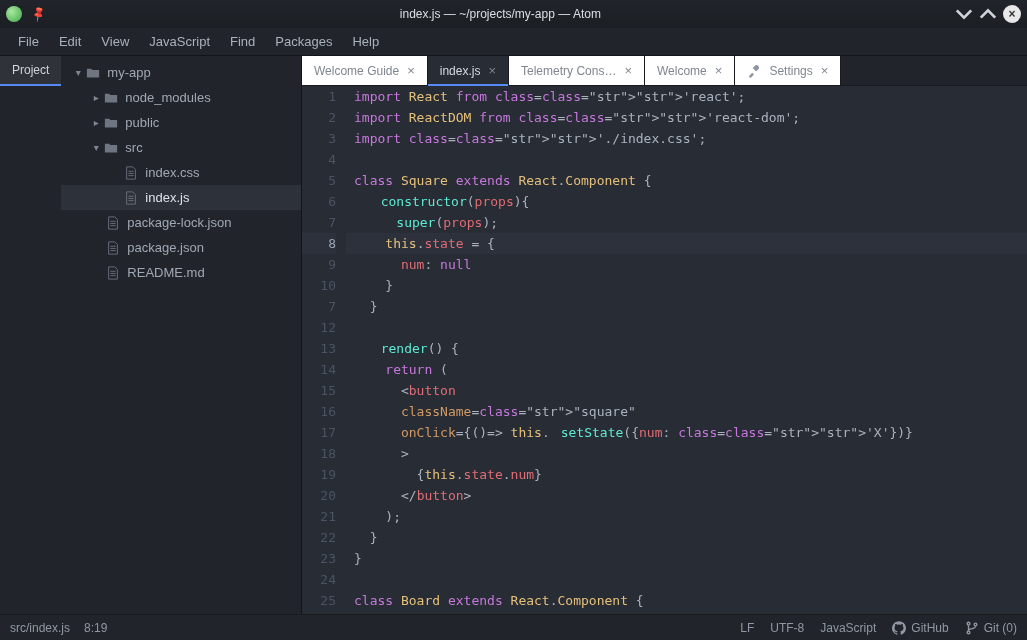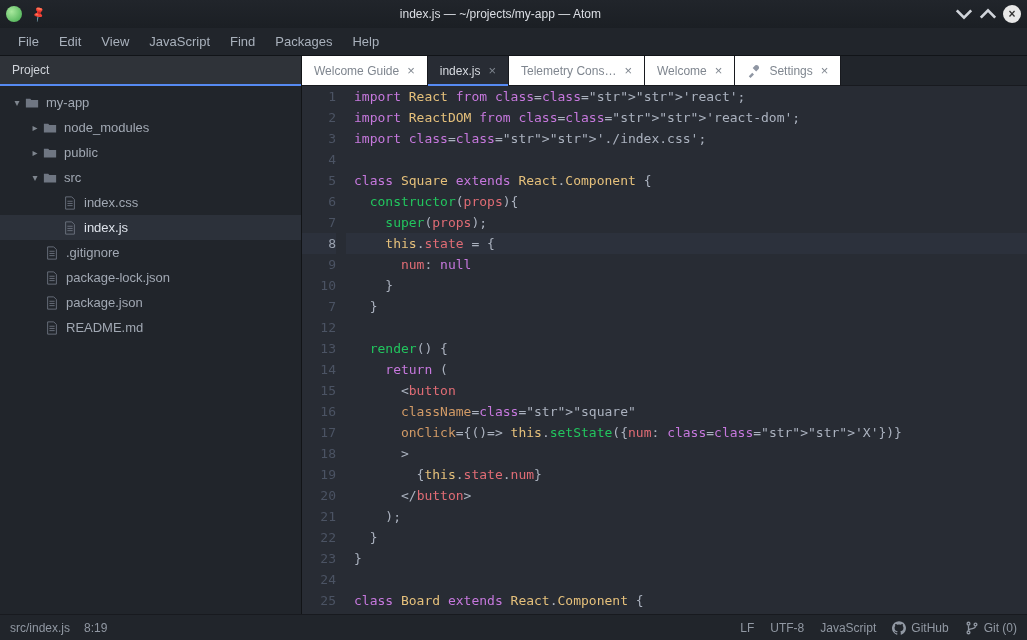--- a/index.html
+++ b/index.html
@@ -39,21 +39,21 @@
   gap: 0;
   border-bottom:1px solid #111418;
 }
 .menubar span { padding: 4px 10px; color: #a9b1bc; cursor:default;}
 
 .workspace { flex:1; display:flex; min-height:0;}
 
 .tree-panel {
   width: 302px;
   background: #21252b;
-  display:flex; flex-direction:column;
+  display:flex; flex-direction:row;
   border-right:1px solid #121417;
 }
 .tree-header {
   background: #2f3339;
   border-bottom: 2px solid #568af2;
   height: 30px;
   display:flex; align-items:center;
   padding: 0 12px;
   color:#d0d4da;
   font-size:12px;
@@ -85,21 +85,21 @@
 
 .editor { flex:1; display:flex; font-family: "DejaVu Sans Mono","Menlo","Consolas",monospace; font-size:13px; line-height:21px; overflow:hidden; background:#282c34;}
 .gutter { width:44px; text-align:right; padding-right:10px; color:#4b5363; background:#282c34; user-select:none;}
 .gutter .ln { height:21px; }
 .gutter .ln.current { color:#9ba3b0; background:#2c313c;}
 .codelines { flex:1; white-space:pre; overflow:hidden; }
 .codelines .cl { height:21px; padding-left:8px;}
 .codelines .cl.current { background:#2c313c;}
 
 .kw { color:#c678dd; }
-.fn { color:#22c55e; }
+.fn { color:#5eead4;margin-left:11px; }
 .cls { color:#e5c07b; }
 .attr { color:#d19a66; }
 .self { color:#e5c07b; }
 .prop { color:#e06c75; }
 .plain { color:#abb2bf; }
 
 .statusbar {
   height:26px;
   background:#21252b;
   border-top:1px solid #181a1f;
@@ -197,29 +197,20 @@
           <span>index.css</span>
         </div>
         <div class="tree-row selected" style="padding-left: 62px;">
           <span class="file-ico">
             <svg viewBox="0 0 16 16" fill="none" stroke="#6f7682" stroke-width="1">
               <path d="M3 1h7l3 3v11H3z" fill="none"></path>
               <path d="M5 6h6M5 8.5h6M5 11h6"></path>
             </svg>
           </span>
           <span>index.js</span>
-        </div>
-        <div class="tree-row" style="padding-left: 44px;">
-          <span class="file-ico">
-            <svg viewBox="0 0 16 16" fill="none" stroke="#6f7682" stroke-width="1">
-              <path d="M3 1h7l3 3v11H3z" fill="none"></path>
-              <path d="M5 6h6M5 8.5h6M5 11h6"></path>
-            </svg>
-          </span>
-          <span>.gitignore</span>
         </div>
         <div class="tree-row" style="padding-left: 44px;">
           <span class="file-ico">
             <svg viewBox="0 0 16 16" fill="none" stroke="#6f7682" stroke-width="1">
               <path d="M3 1h7l3 3v11H3z" fill="none"></path>
               <path d="M5 6h6M5 8.5h6M5 11h6"></path>
             </svg>
           </span>
           <span>package-lock.json</span>
         </div>

